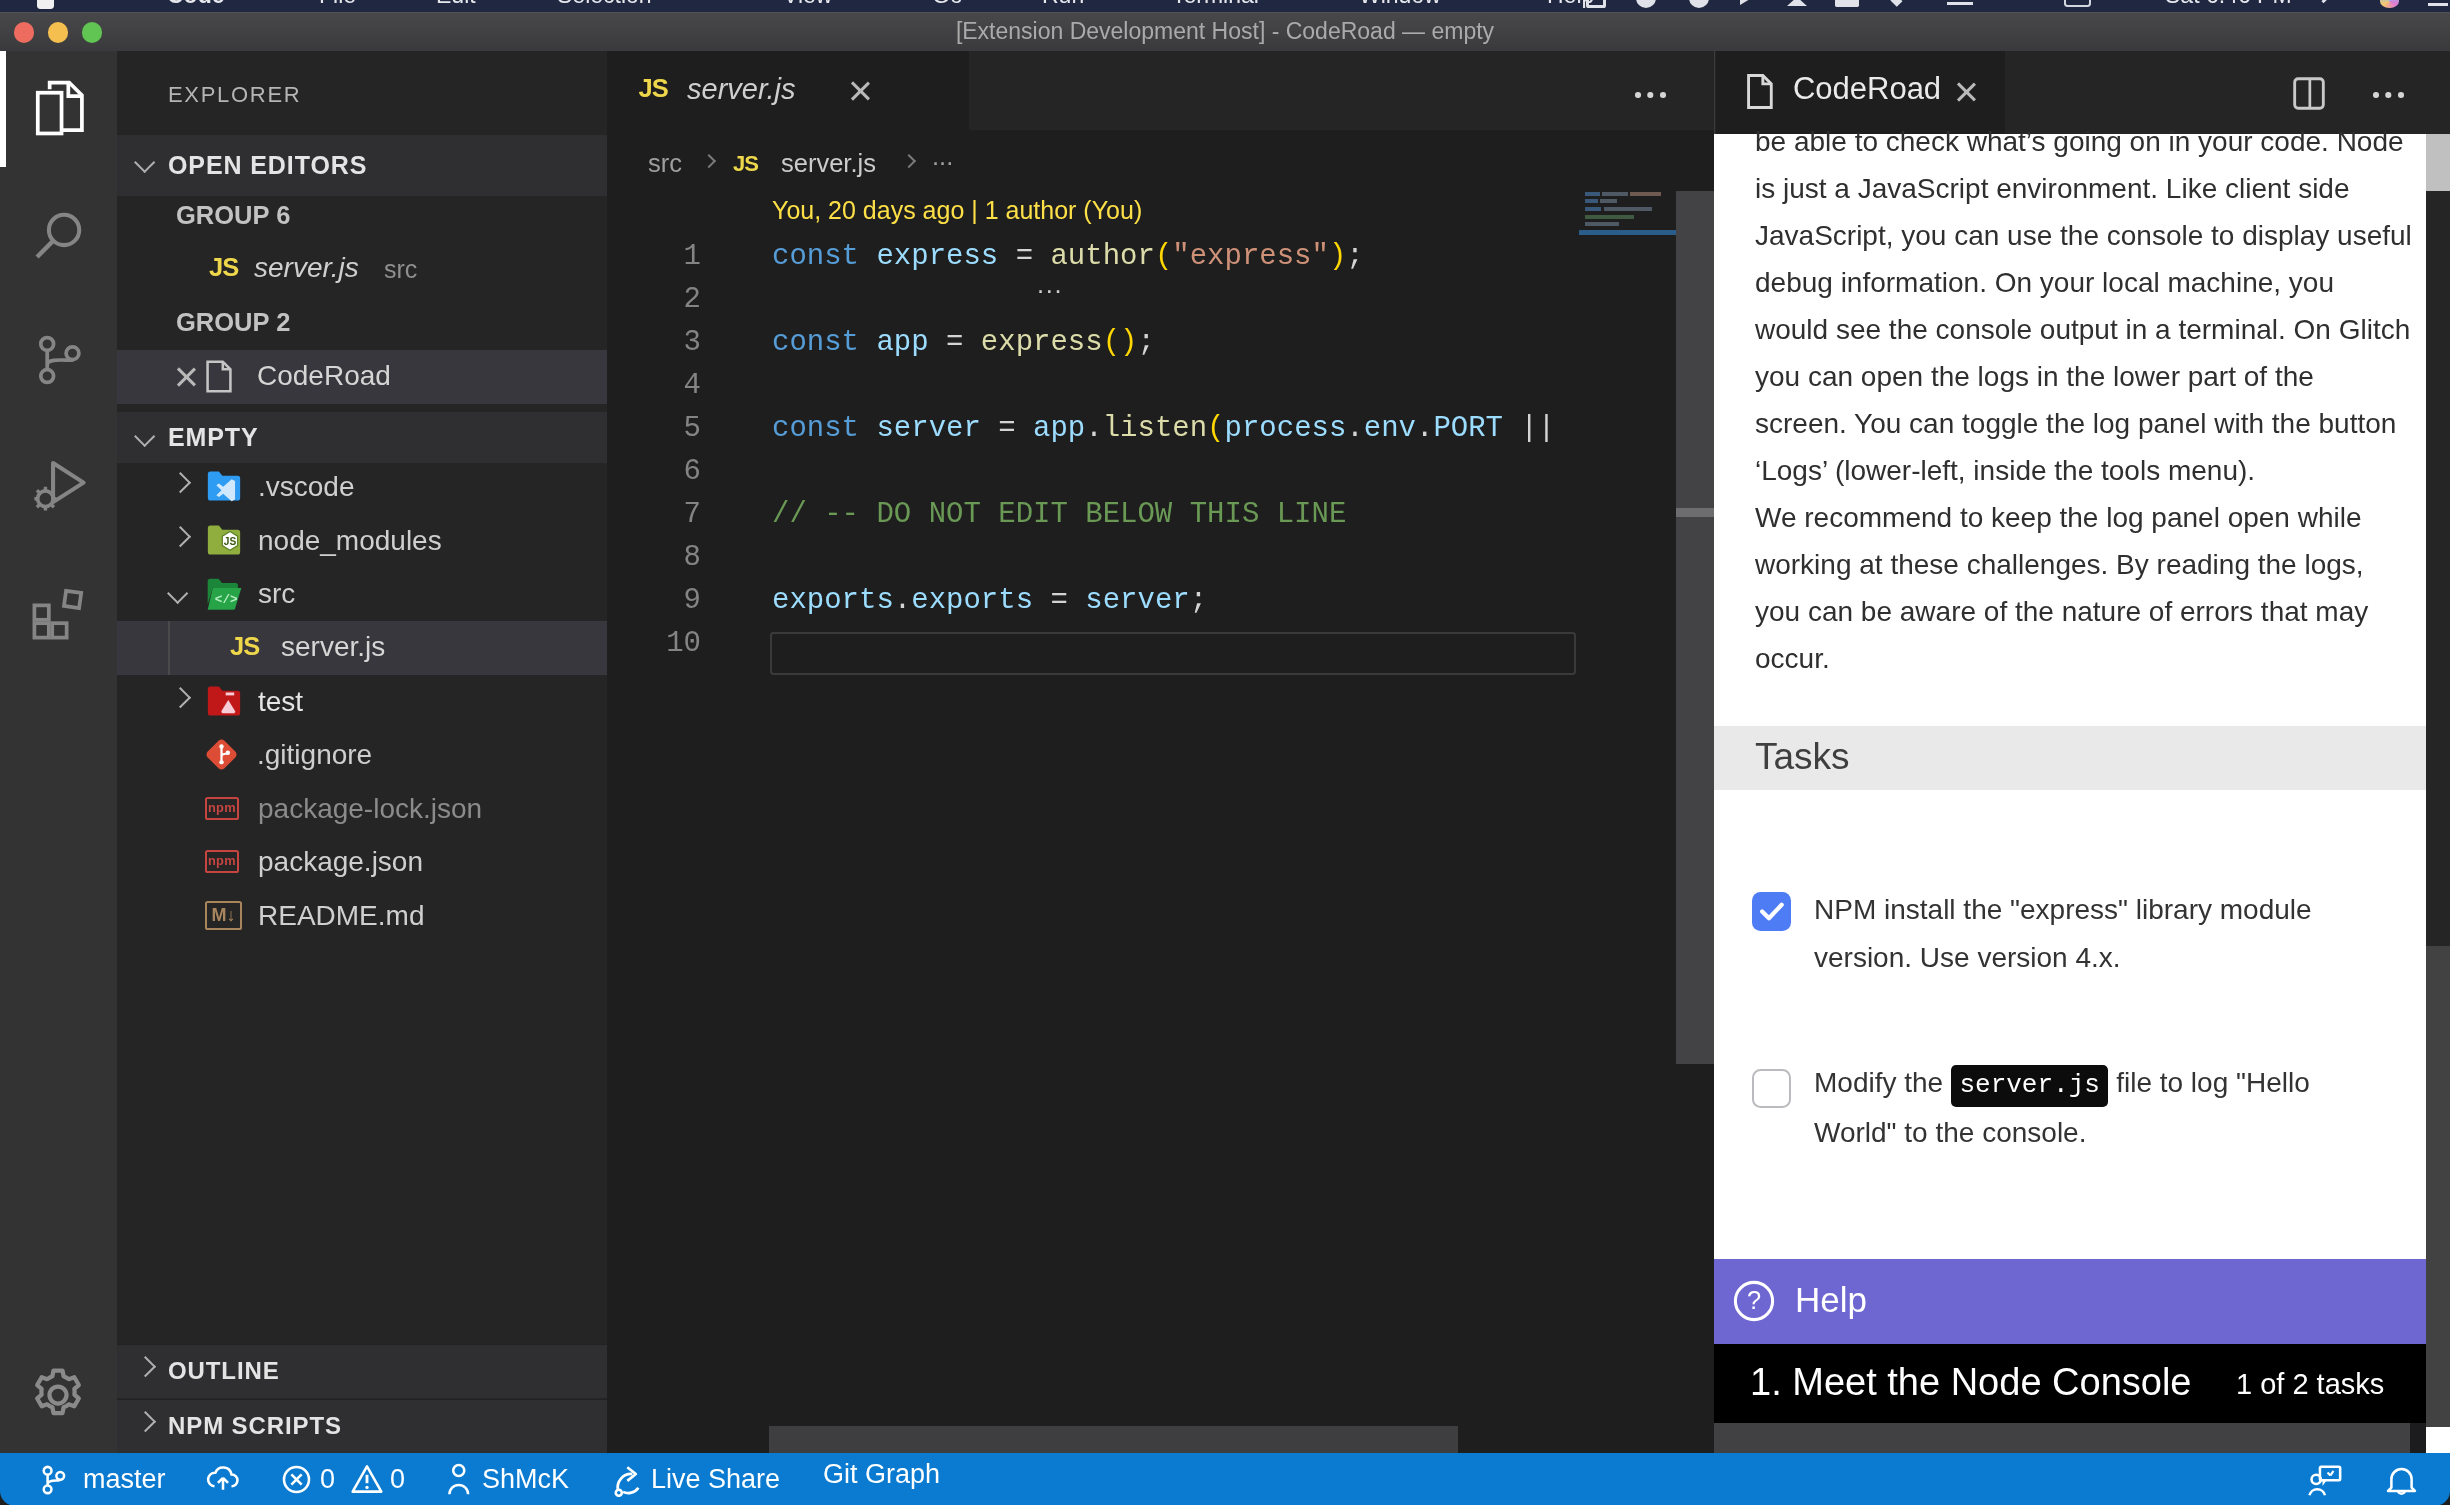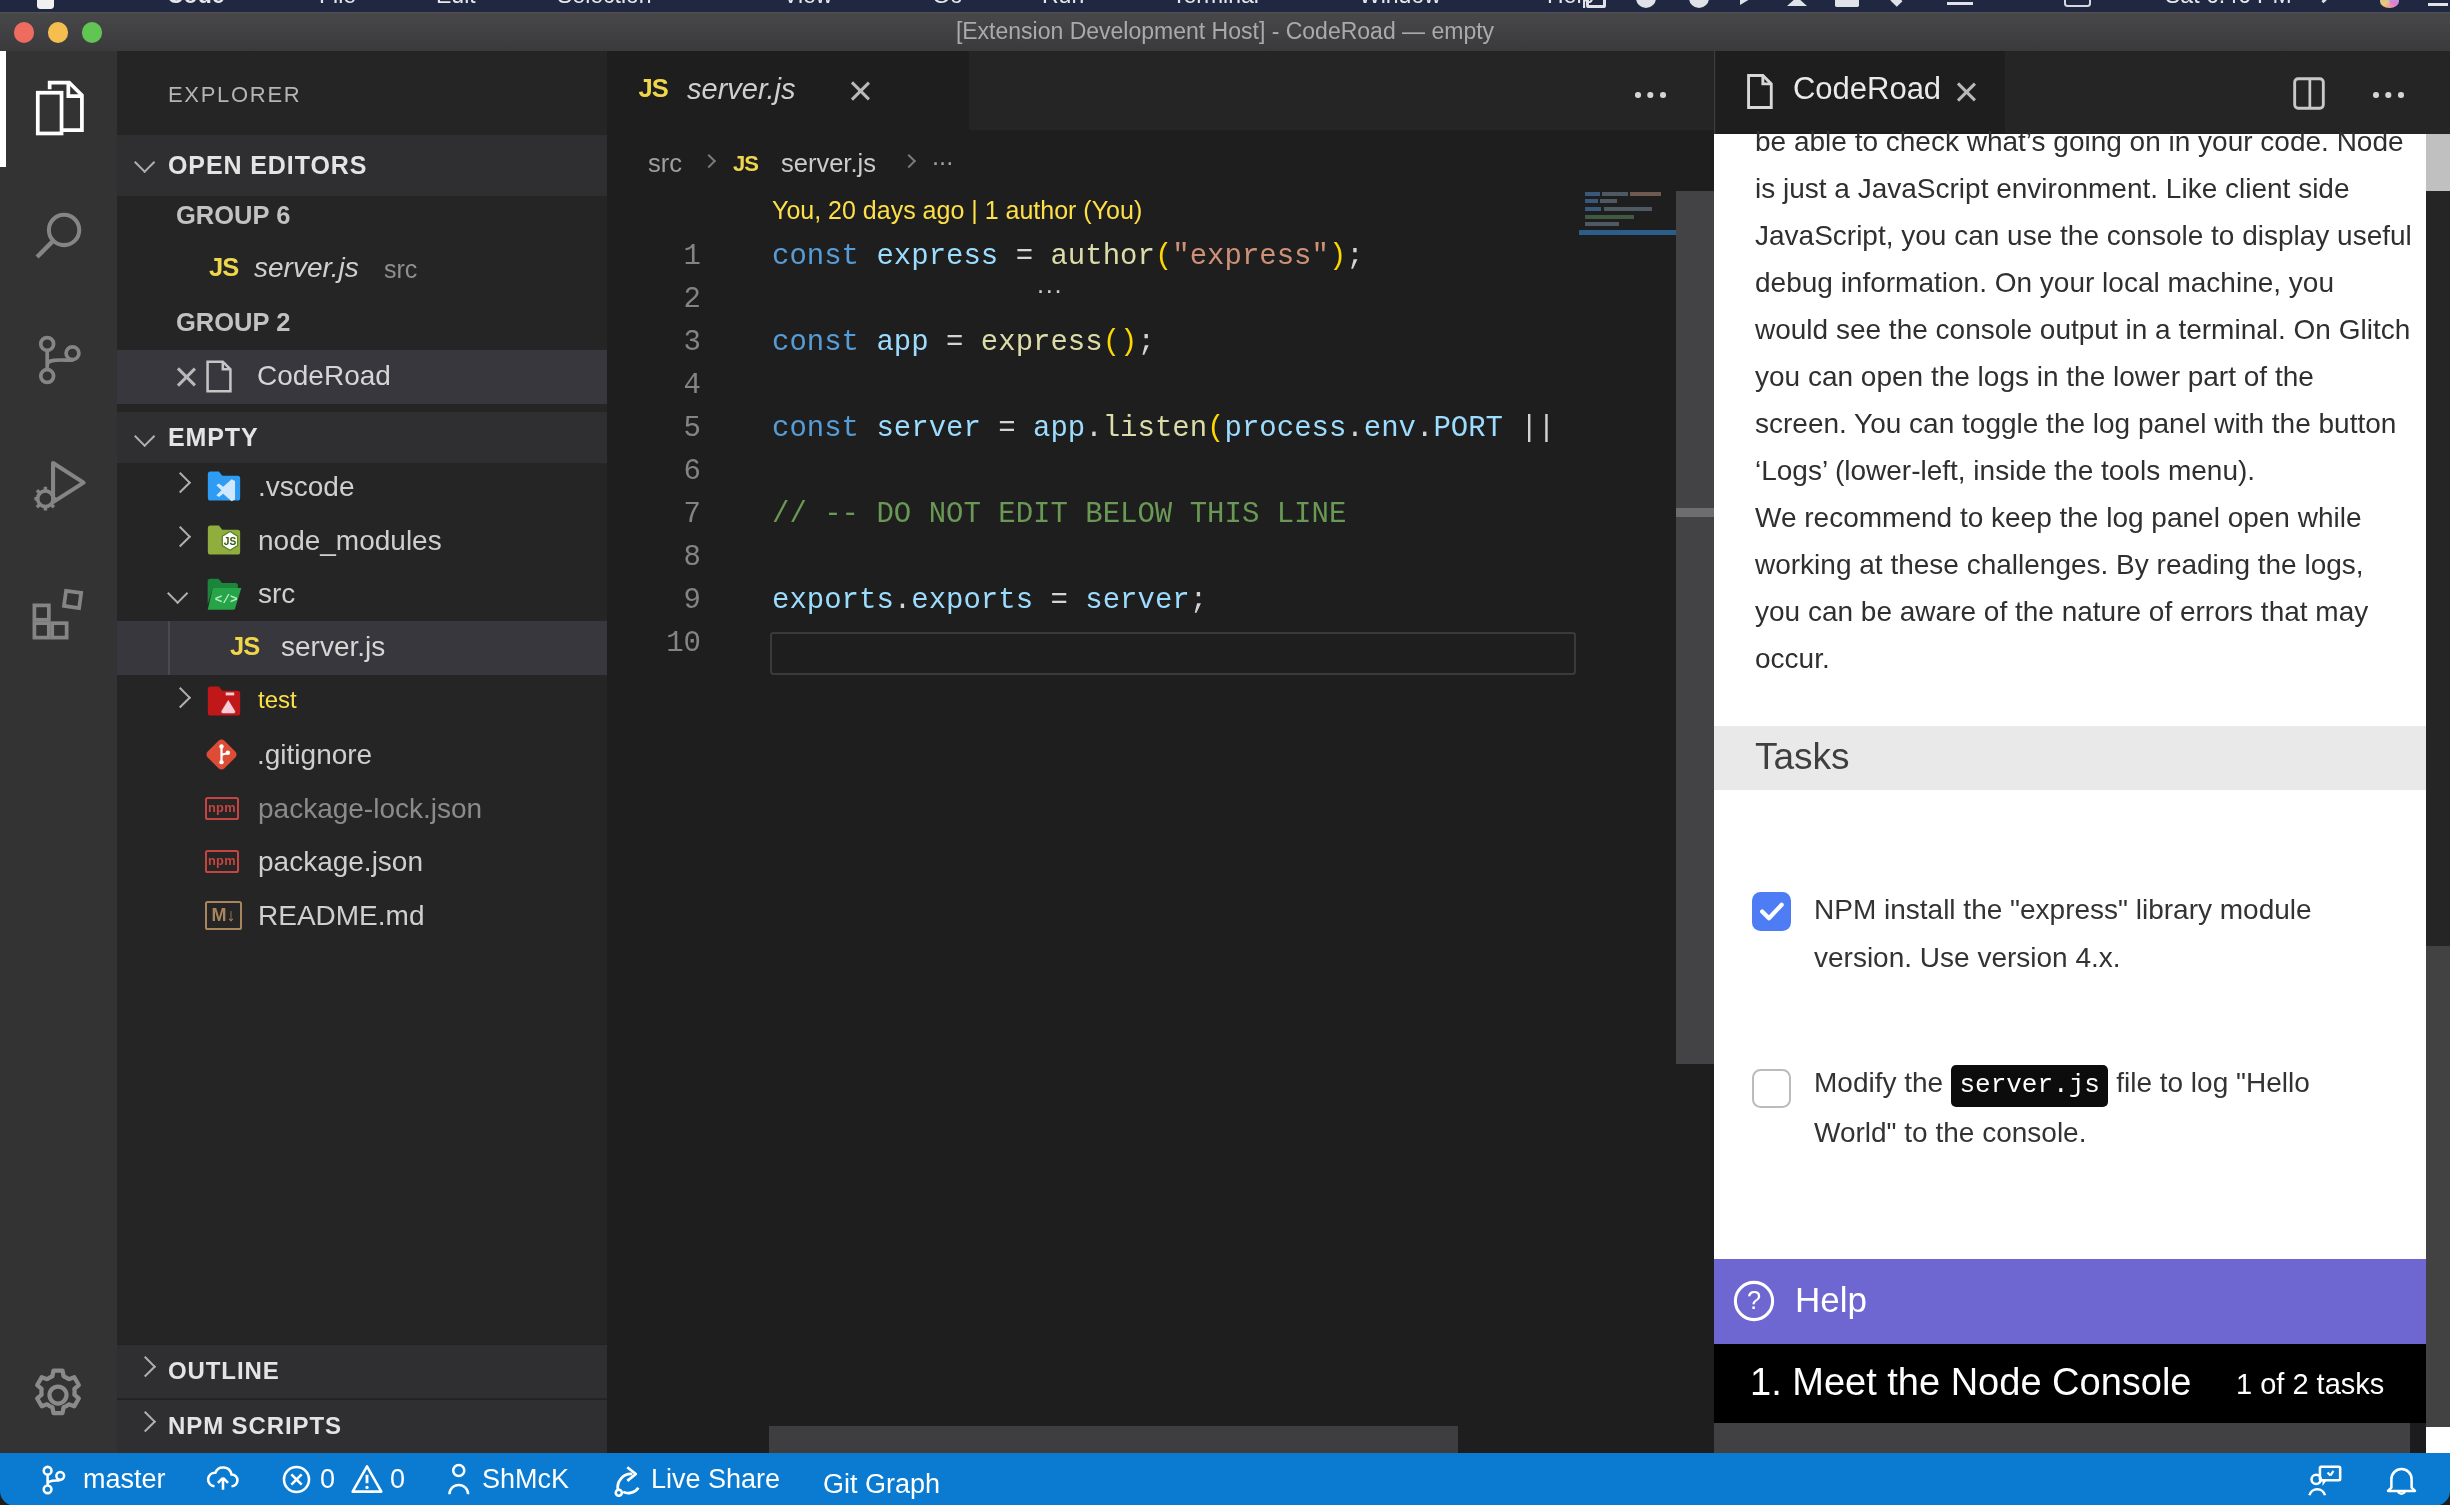--- a/index.html
+++ b/index.html
@@ -183,21 +183,21 @@
     </div>
     <div class="abs" style="left:0;top:624px;width:490px;height:54px;">
       <span class="abs chev-right" style="left:56px;top:14.5px;"></span>
       <span class="abs" style="left:89px;top:8.5px;" id="ico-test">
         <svg width="36" height="34" viewBox="0 0 42 40">
             <path d="M2 6 a3 3 0 0 1 3 -3 h10 l4 5 h18 a3 3 0 0 1 3 3 v23 a3 3 0 0 1 -3 3 h-32 a3 3 0 0 1 -3 -3 z" fill="#c01818"></path>
             <path d="M26 12 v6 l-8 13 a2.5 2.5 0 0 0 2 4 h12 a2.5 2.5 0 0 0 2 -4 l-8 -13 v-6" fill="#f8cdd8" stroke="#c01818" stroke-width="1"></path>
             <rect x="23" y="10" width="10" height="3.4" fill="#f8cdd8"></rect>
           </svg>
       </span>
-      <span class="abs" style="left:141px;top:11px;font-size:24px;color:#fde047;">test</span>
+      <span class="abs" style="left:141px;top:11px;font-size:28px;color:#e5e5e5;">test</span>
     </div>
     <div class="abs" style="left:0;top:677px;width:490px;height:54px;">
       <span class="abs" style="left:85px;top:6.8px;" id="ico-git">
         <svg width="39" height="39" viewBox="0 0 46 46">
             <rect x="9" y="9" width="28" height="28" rx="5" transform="rotate(45 23 23)" fill="#dd4c35"></rect>
             <g stroke="#ffffff" stroke-width="2.6" fill="#ffffff">
               <circle cx="23" cy="13.5" r="2.6" stroke="none"></circle>
               <circle cx="23" cy="32" r="2.6" stroke="none"></circle>
               <circle cx="30.5" cy="21" r="2.6" stroke="none"></circle>
               <path d="M23 15 v15 M23 25 c0 -4 7.5 -2 7.5 -4" fill="none"></path>
@@ -416,21 +416,21 @@
     <span class="abs" style="left:482px;top:10.2px;line-height:32px;">ShMcK</span>
     <span class="abs" style="left:611px;top:10.2px;">
       <svg width="36" height="34" viewBox="0 0 42 40">
           <path d="M8 32 c-2 -10 6 -20 17 -19" fill="none" stroke="#fff" stroke-width="3.2"></path>
           <path d="M19 5 l10 8 l-10 8" fill="none" stroke="#fff" stroke-width="3.2" stroke-linejoin="round"></path>
           <path d="M14 34 c6 3 14 1 18 -5" fill="none" stroke="#fff" stroke-width="3.2"></path>
           <circle cx="9" cy="35" r="3.6" fill="none" stroke="#fff" stroke-width="3"></circle>
         </svg>
     </span>
     <span class="abs" style="left:651px;top:10.2px;line-height:32px;">Live Share</span>
-    <span class="abs" style="left:823px;top:15px;line-height:32px;text-align:center;">Git Graph</span>
+    <span class="abs" style="left:823px;top:5px;line-height:32px;text-align:center;">Git Graph</span>
     <span class="abs" style="left:2308px;top:12px;">
       <svg width="34" height="32" viewBox="0 0 40 38">
           <rect x="14" y="2" width="24" height="16" rx="1.5" fill="none" stroke="#fff" stroke-width="3"></rect>
           <path d="M22 18 l-5 7 v-7 z" fill="#fff"></path>
           <path d="M23 9 l3.5 3.5 M30 7 l-3.5 5.5" fill="none" stroke="#fff" stroke-width="2.6"></path>
           <circle cx="9.5" cy="17" r="5.5" fill="none" stroke="#fff" stroke-width="3"></circle>
           <path d="M1.5 36 a9.5 9.5 0 0 1 18.5 0" fill="none" stroke="#fff" stroke-width="3"></path>
         </svg>
     </span>
     <span class="abs" style="left:2386px;top:11px;">

